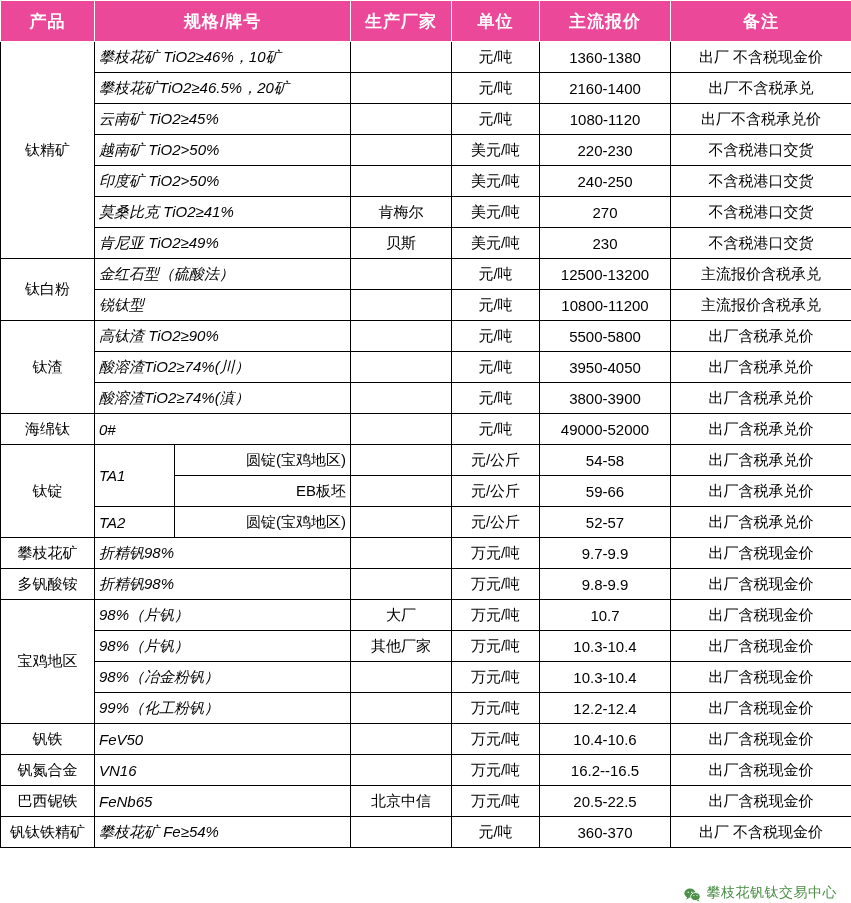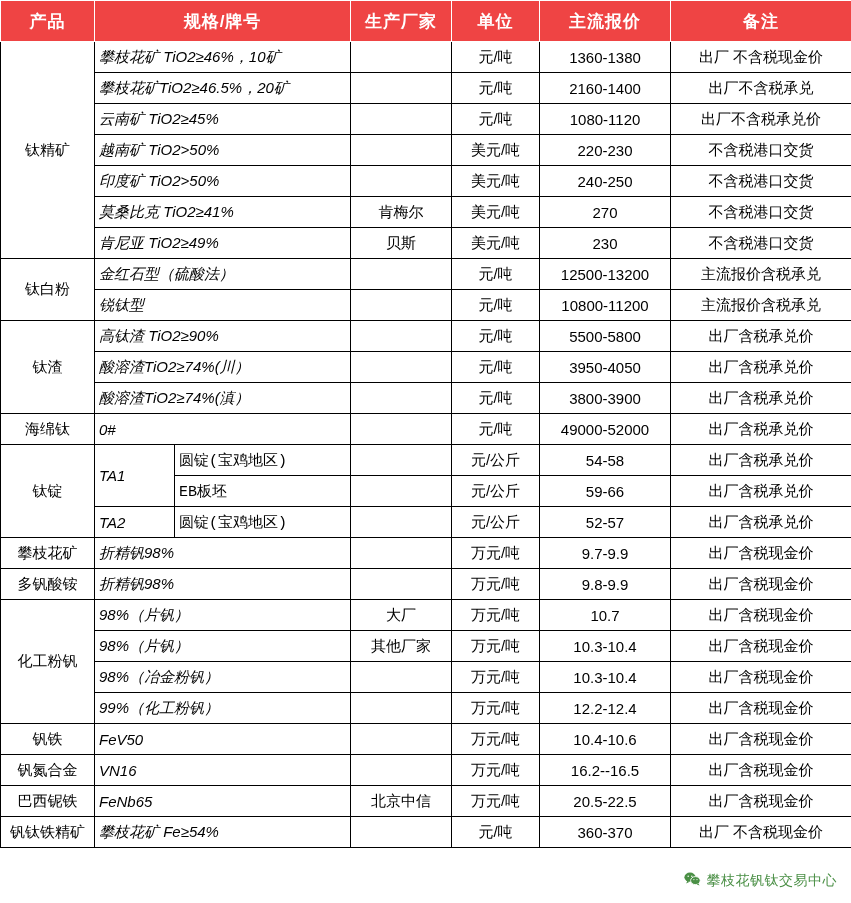--- a/index.html
+++ b/index.html
@@ -26,21 +26,21 @@
   }
   table.price-table col.c-product { width: 94px; }
   table.price-table col.c-spec1   { width: 80px; }
   table.price-table col.c-spec2   { width: 176px; }
   table.price-table col.c-maker   { width: 101px; }
   table.price-table col.c-unit    { width: 88px; }
   table.price-table col.c-price   { width: 131px; }
   table.price-table col.c-remark  { width: 181px; }
 
   table.price-table th {
-    background: #ef4444;
+    background: #ec4899;
     color: #ffffff;
     font-weight: bold;
     font-size: 17px;
     height: 38px;
     border: 1px solid #ffffff;
     text-align: center;
     letter-spacing: 1px;
   }
   table.price-table td {
     border: 1px solid #000000;
@@ -54,37 +54,36 @@
     text-align: center;
     font-size: 15px;
     margin-left: 16px;
   }
   td.spec {
     text-align: left;
     padding-left: 6px;
     font-style: italic;
   }
   td.spec-sub {
-    text-align: left;
+    text-align: right;
     padding-left: 10px;
-    font-family: Liberation Mono, monospace;
   }
   td.ctr {
     text-align: center;
   }
   .footer {
     height: 68px;
     position: relative;
   }
   .brand {
     position: absolute;
     right: 14px;
-    bottom: 26px;
+    bottom: 14px;
     display: flex;
-    align-items: flex-start;
+    align-items: flex-end;
     gap: 6px;
   }
   .brand-icon {
     width: 17px;
     height: 14px;
     position: relative;
     display: inline-block;
   }
   .brand-text {
     color: #4a8f45;
@@ -254,21 +253,21 @@
       <tr>
         <td class="cat">多钒酸铵</td>
         <td class="spec" colspan="2">折精钒98%</td>
         <td class="ctr"></td>
         <td class="ctr">万元/吨</td>
         <td class="ctr">9.8-9.9</td>
         <td class="ctr">出厂含税现金价</td>
       </tr>
 
       <tr>
-        <td class="cat" rowspan="4">化工粉钒</td>
+        <td class="cat" rowspan="4">宝鸡地区</td>
         <td class="spec" colspan="2">98%（片钒）</td>
         <td class="ctr">大厂</td>
         <td class="ctr">万元/吨</td>
         <td class="ctr">10.7</td>
         <td class="ctr">出厂含税现金价</td>
       </tr>
       <tr>
         <td class="spec" colspan="2">98%（片钒）</td>
         <td class="ctr">其他厂家</td>
         <td class="ctr">万元/吨</td>

